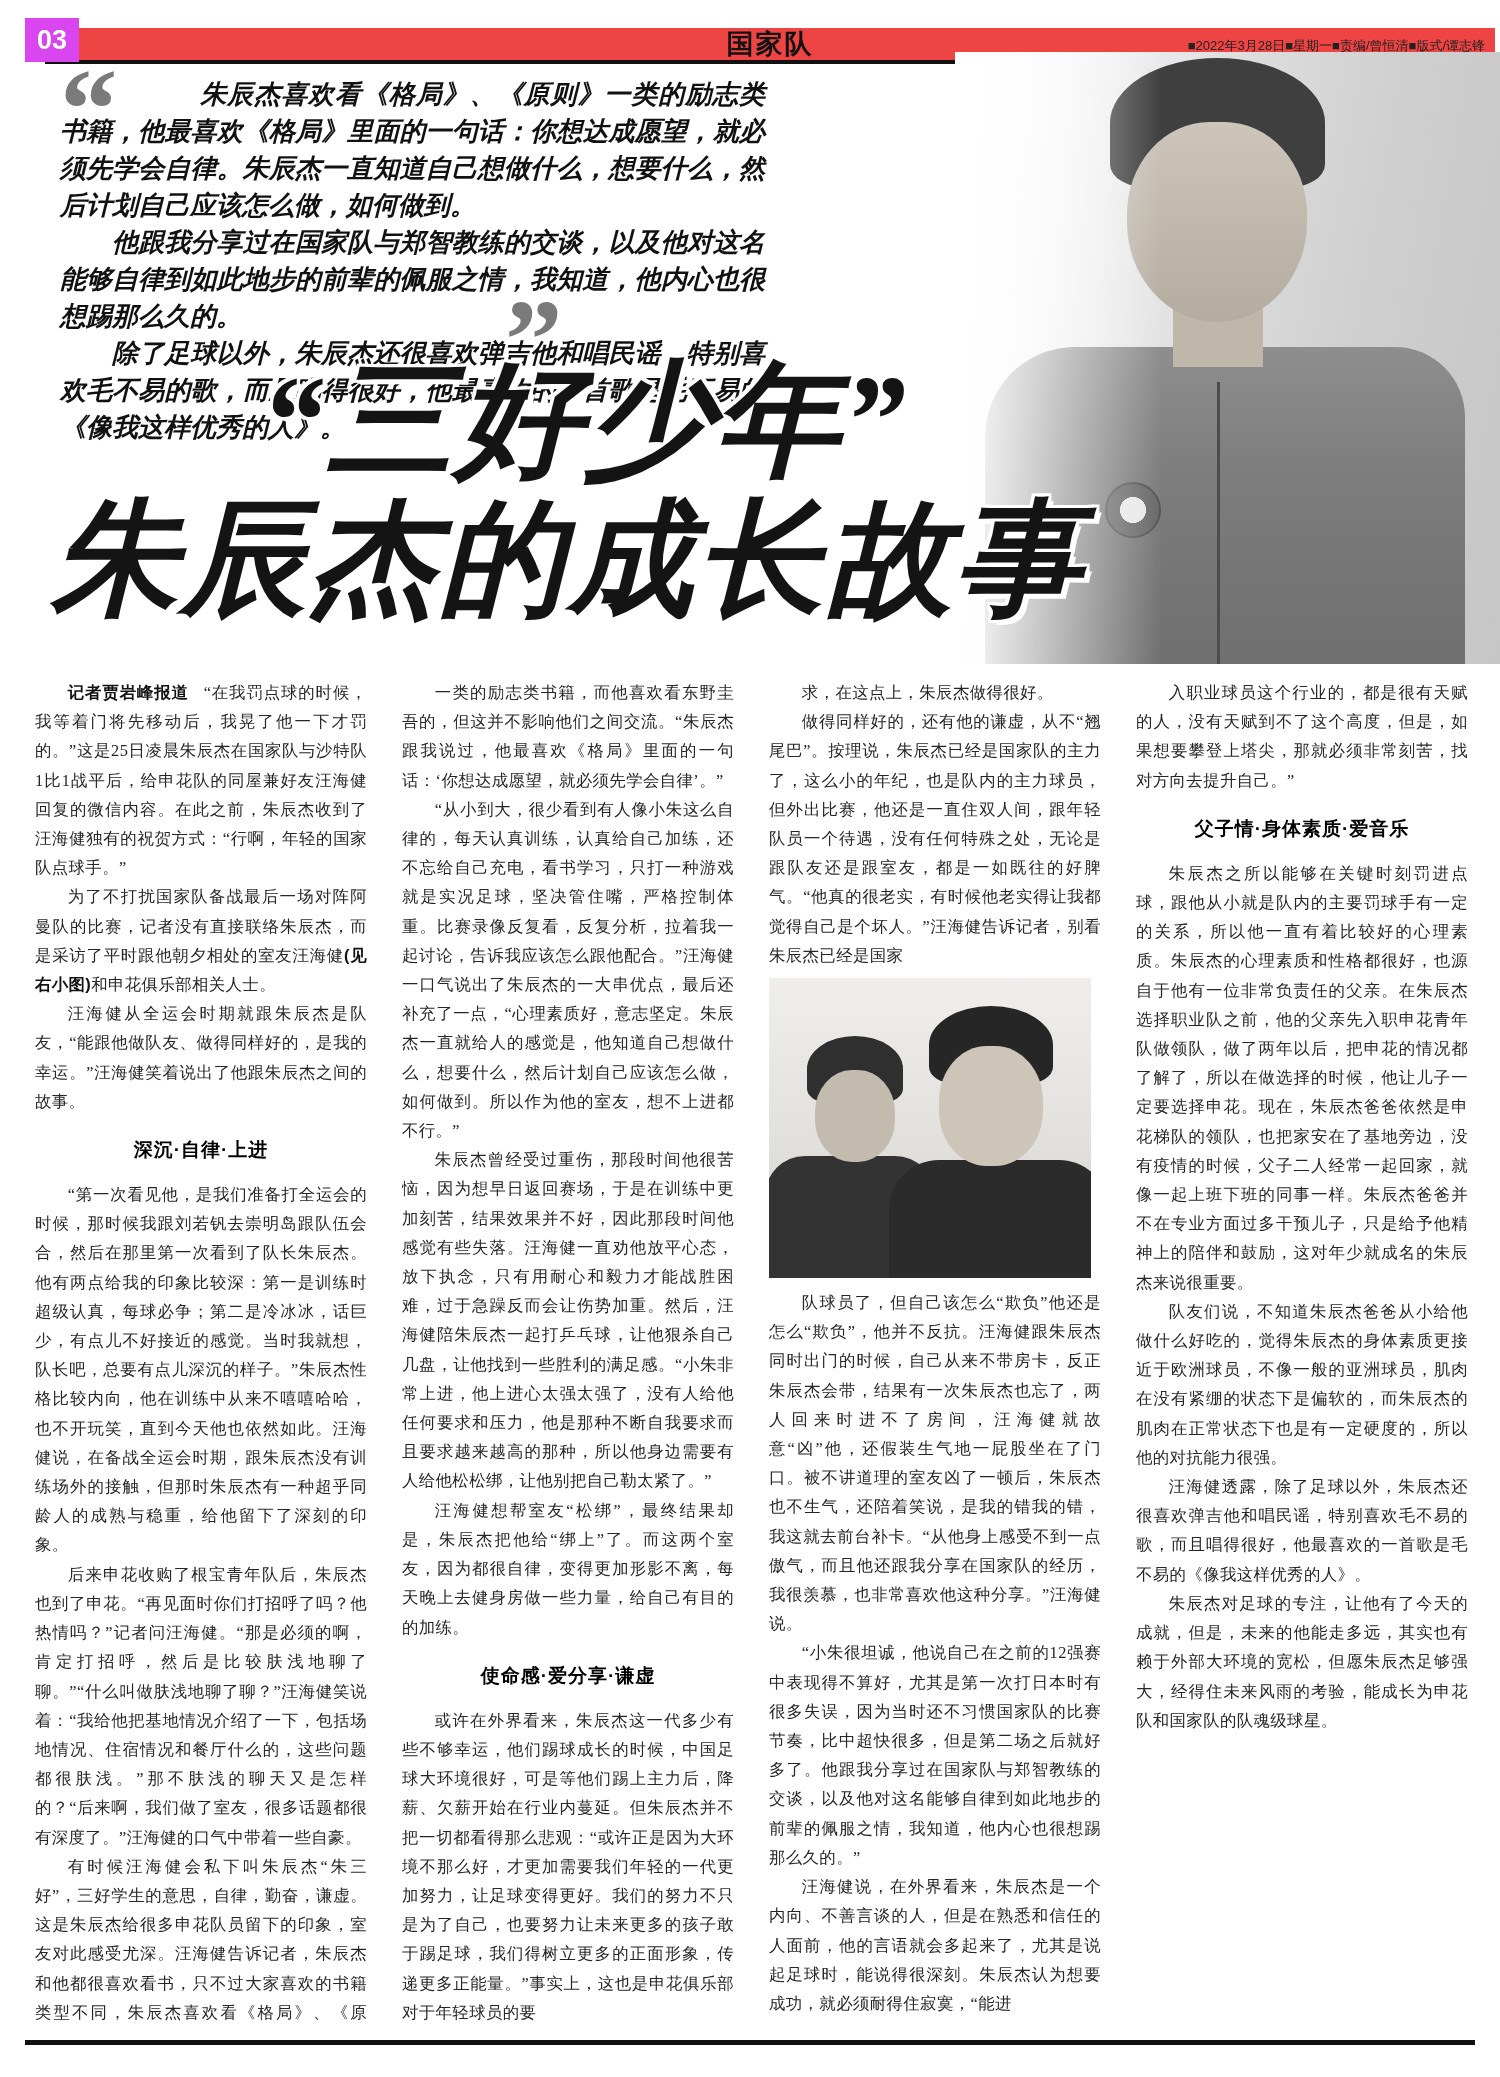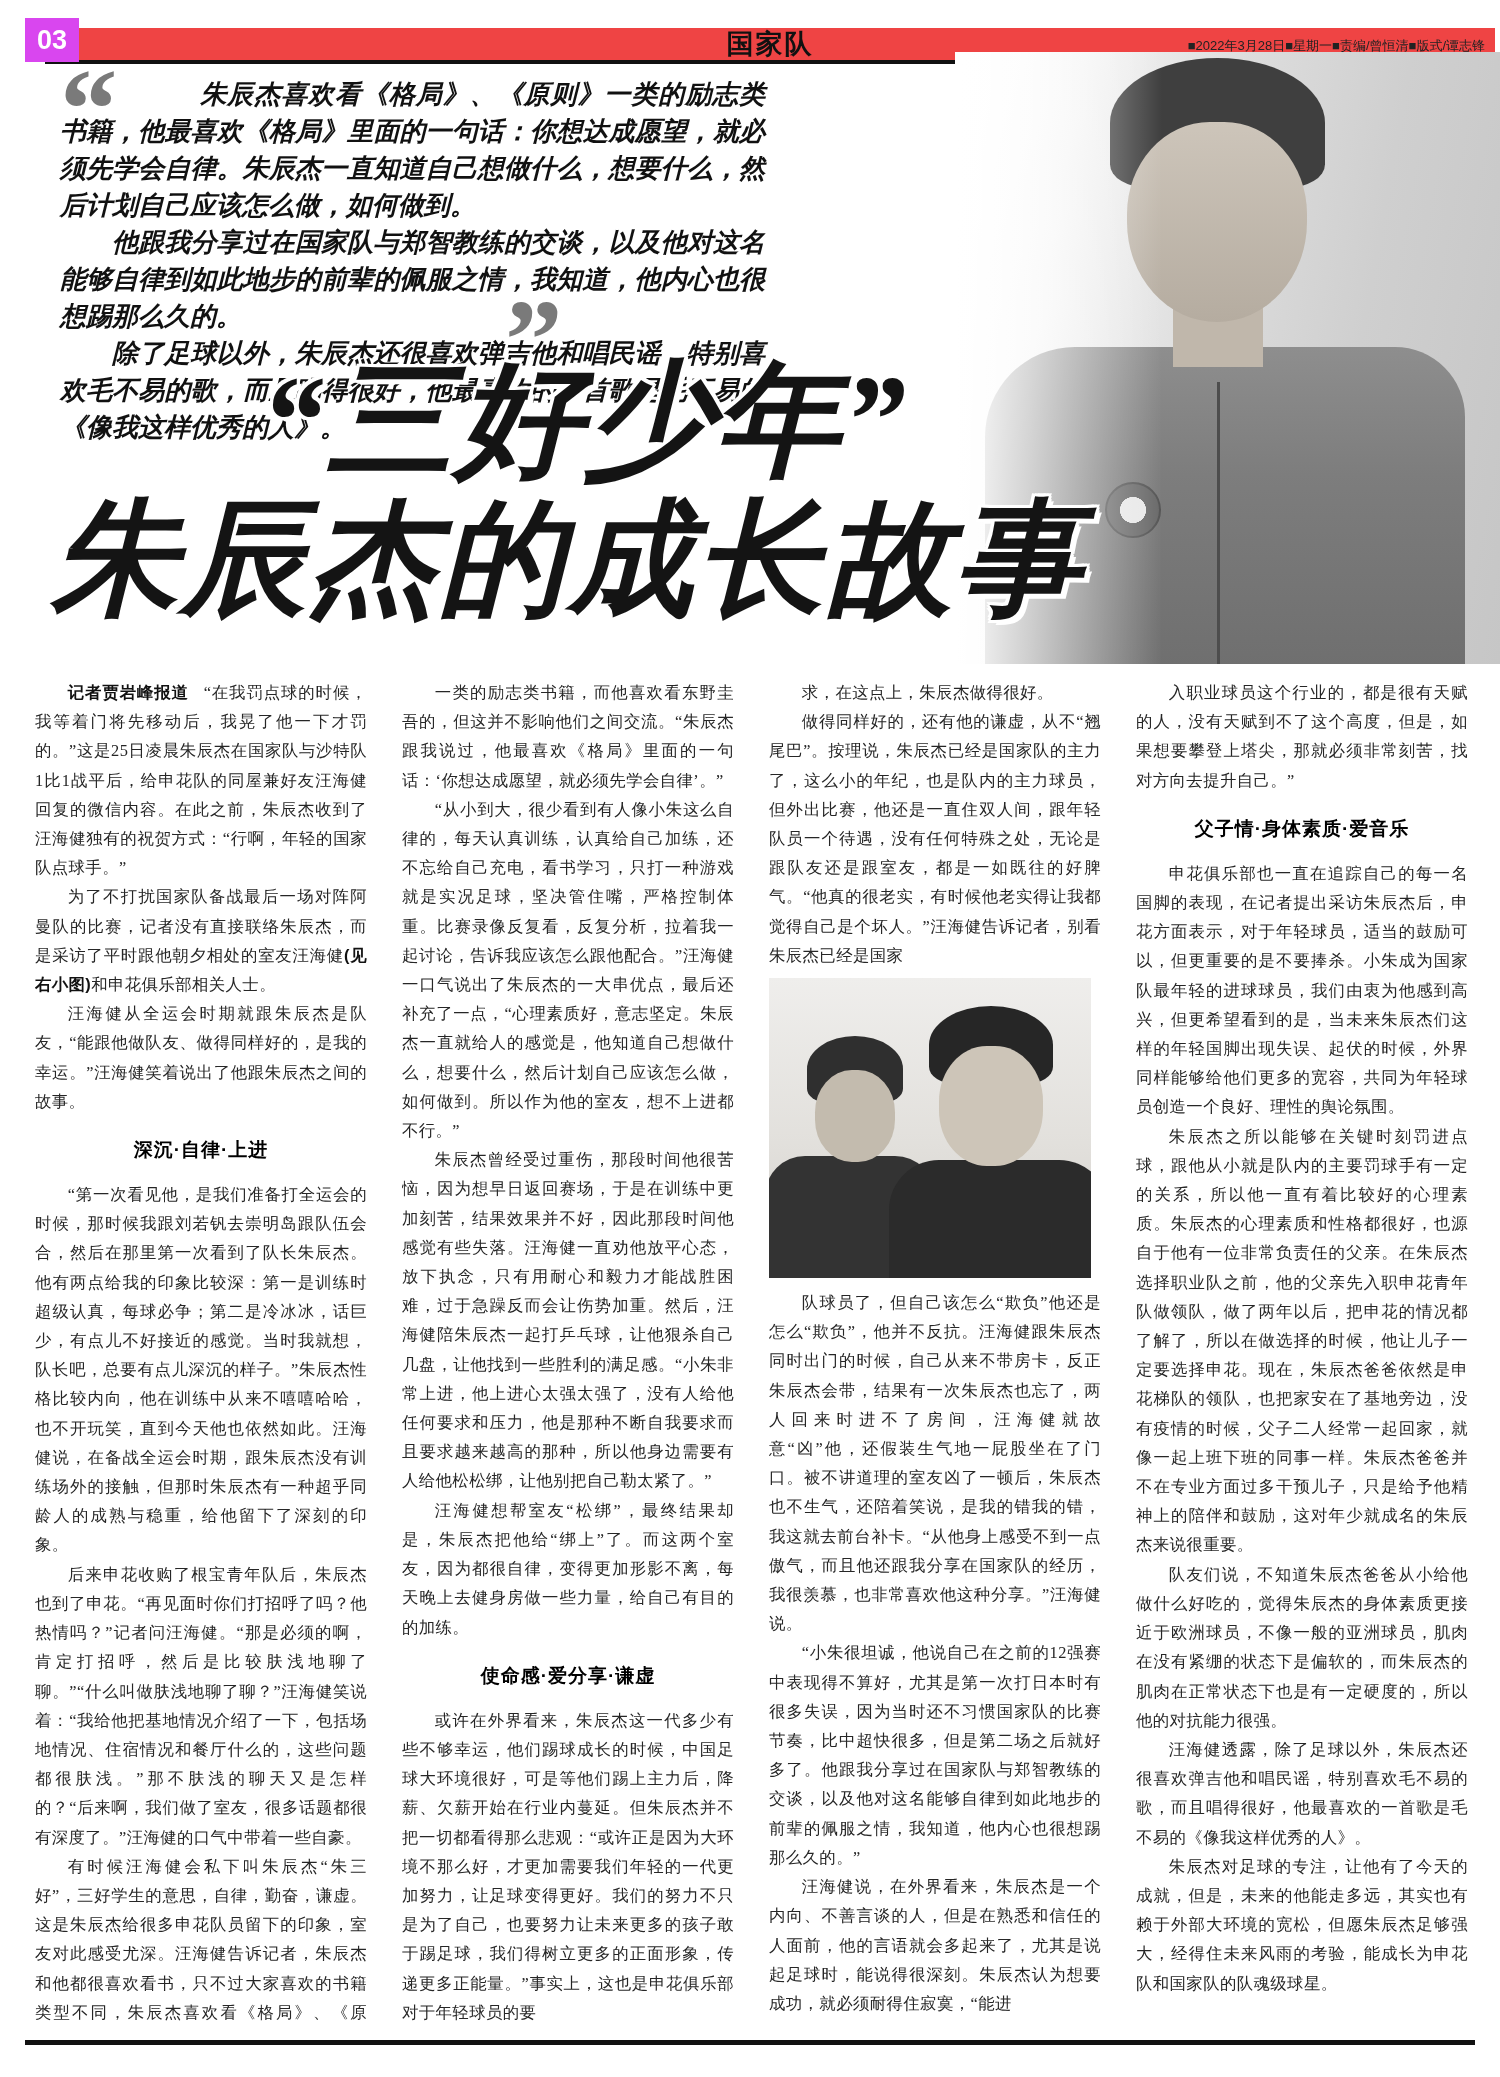--- a/index.html
+++ b/index.html
@@ -173,21 +173,20 @@
       <div class="sf-faceB"></div>
     </div>
     <p>队球员了，但自己该怎么“欺负”他还是怎么“欺负”，他并不反抗。汪海健跟朱辰杰同时出门的时候，自己从来不带房卡，反正朱辰杰会带，结果有一次朱辰杰也忘了，两人回来时进不了房间，汪海健就故意“凶”他，还假装生气地一屁股坐在了门口。被不讲道理的室友凶了一顿后，朱辰杰也不生气，还陪着笑说，是我的错我的错，我这就去前台补卡。“从他身上感受不到一点傲气，而且他还跟我分享在国家队的经历，我很羡慕，也非常喜欢他这种分享。”汪海健说。</p>
     <p>“小朱很坦诚，他说自己在之前的12强赛中表现得不算好，尤其是第一次打日本时有很多失误，因为当时还不习惯国家队的比赛节奏，比中超快很多，但是第二场之后就好多了。他跟我分享过在国家队与郑智教练的交谈，以及他对这名能够自律到如此地步的前辈的佩服之情，我知道，他内心也很想踢那么久的。”</p>
     <p>汪海健说，在外界看来，朱辰杰是一个内向、不善言谈的人，但是在熟悉和信任的人面前，他的言语就会多起来了，尤其是说起足球时，能说得很深刻。朱辰杰认为想要成功，就必须耐得住寂寞，“能进</p>
   </div>
 
   <div class="col col-4">
     <p>入职业球员这个行业的，都是很有天赋的人，没有天赋到不了这个高度，但是，如果想要攀登上塔尖，那就必须非常刻苦，找对方向去提升自己。”</p>
     <p class="subhead">父子情·身体素质·爱音乐</p>
-    <p>申花俱乐部也一直在追踪自己的每一名国脚的表现，在记者提出采访朱辰杰后，申花方面表示，对于年轻球员，适当的鼓励可以，但更重要的是不要捧杀。小朱成为国家队最年轻的进球球员，我们由衷为他感到高兴，但更希望看到的是，当未来朱辰杰们这样的年轻国脚出现失误、起伏的时候，外界同样能够给他们更多的宽容，共同为年轻球员创造一个良好、理性的舆论氛围。</p>
     <p>朱辰杰之所以能够在关键时刻罚进点球，跟他从小就是队内的主要罚球手有一定的关系，所以他一直有着比较好的心理素质。朱辰杰的心理素质和性格都很好，也源自于他有一位非常负责任的父亲。在朱辰杰选择职业队之前，他的父亲先入职申花青年队做领队，做了两年以后，把申花的情况都了解了，所以在做选择的时候，他让儿子一定要选择申花。现在，朱辰杰爸爸依然是申花梯队的领队，也把家安在了基地旁边，没有疫情的时候，父子二人经常一起回家，就像一起上班下班的同事一样。朱辰杰爸爸并不在专业方面过多干预儿子，只是给予他精神上的陪伴和鼓励，这对年少就成名的朱辰杰来说很重要。</p>
     <p>队友们说，不知道朱辰杰爸爸从小给他做什么好吃的，觉得朱辰杰的身体素质更接近于欧洲球员，不像一般的亚洲球员，肌肉在没有紧绷的状态下是偏软的，而朱辰杰的肌肉在正常状态下也是有一定硬度的，所以他的对抗能力很强。</p>
     <p>汪海健透露，除了足球以外，朱辰杰还很喜欢弹吉他和唱民谣，特别喜欢毛不易的歌，而且唱得很好，他最喜欢的一首歌是毛不易的《像我这样优秀的人》。</p>
     <p>朱辰杰对足球的专注，让他有了今天的成就，但是，未来的他能走多远，其实也有赖于外部大环境的宽松，但愿朱辰杰足够强大，经得住未来风雨的考验，能成长为申花队和国家队的队魂级球星。</p>
   </div>
 
   <div class="bottom-rule"></div>
 </div>
 
 </body></html>

